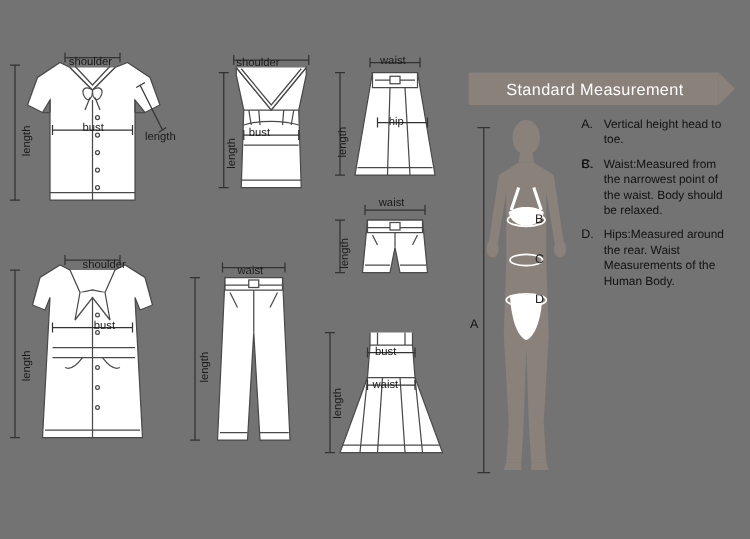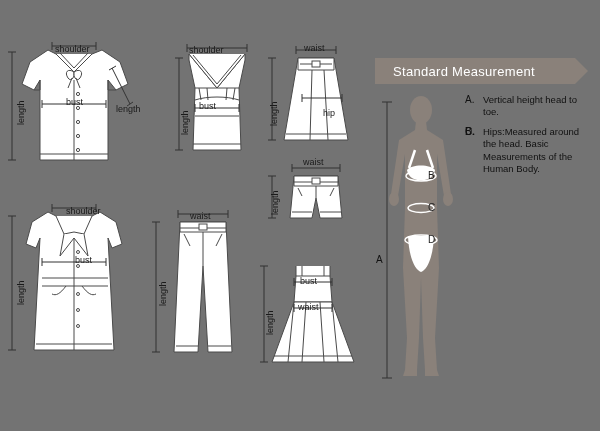--- a/index.html
+++ b/index.html
@@ -46,21 +46,21 @@
     position: absolute;
     left: 0px;
     top: 10px;
     width: 200px;
     height: 26px;
     background: #8a817a;
     color: #ffffff;
     font-size: 13px;
     display: flex;
     align-items: center;
-    padding-left: 18px;
+    padding-left: 30px;
     box-sizing: border-box;
     letter-spacing: .3px;
   }
   #panel-title::after {
     content: "";
     position: absolute;
     right: -13px;
     top: 0;
     border-top: 13px solid transparent;
     border-bottom: 13px solid transparent;
@@ -177,21 +177,21 @@
 
       <path d="M34 20 L74 20" stroke="#333"></path>
       <path d="M34 16 L34 24 M74 16 L74 24" stroke="#333"></path>
       <path d="M40 68 L80 68" stroke="#333"></path>
       <path d="M40 64 L40 72 M80 64 L80 72" stroke="#333"></path>
       <path d="M10 28 L10 110" stroke="#333"></path>
       <path d="M6 28 L14 28 M6 110 L14 110" stroke="#333"></path>
     </svg>
   </div>
   <div class="lbl" style="left:304px; top:43px;">waist</div>
-  <div class="lbl" style="left:311px; top:108px;padding-left:12px;">hip</div>
+  <div class="lbl" style="left:311px; top:92px;">hip</div>
   <div class="lbl vert" style="left:269px; top:126px;">length</div>
 
   <div class="garment" style="left:262px; top:150px;">
     <svg width="105" height="90" viewBox="0 0 105 90" fill="none" stroke="#4a4a4a" stroke-width="1">
       <path d="M32 26 L76 26 L80 68 L58 68 L54 48 L50 68 L28 68 Z" fill="#fff" stroke="#4a4a4a"></path>
       <path d="M32 26 L76 26 L76 36 L32 36 Z" fill="#fff" stroke="#4a4a4a"></path>
       <path d="M32 32 L76 32" stroke="#4a4a4a"></path>
       <rect x="50" y="28" width="8" height="6" fill="#fff" stroke="#4a4a4a"></rect>
       <path d="M54 36 L54 48" stroke="#4a4a4a"></path>
       <path d="M30 62 L50 62 M58 62 L79 62" stroke="#4a4a4a"></path>
@@ -317,22 +317,23 @@
     <div class="notes">
       <div class="note">
         <span class="key">A.</span>
         <span>Vertical height head to toe.</span>
       </div>
       <div class="note">
         <span class="key">B.</span>
       </div>
       <div class="note">
         <span class="key">C.</span>
+        <span>Waist:Measured from the narrowest point of the waist. Body should be relaxed.</span>
       </div>
       <div class="note">
         <span class="key">D.</span>
-        <span>Hips:Measured around the head. Basic Measurements of the Human Body.</span>
+        <span>Hips:Measured around the rear. Waist Measurements of the Human Body.</span>
       </div>
     </div>
 
   </div>
 
 </div>
 
 </body></html>

